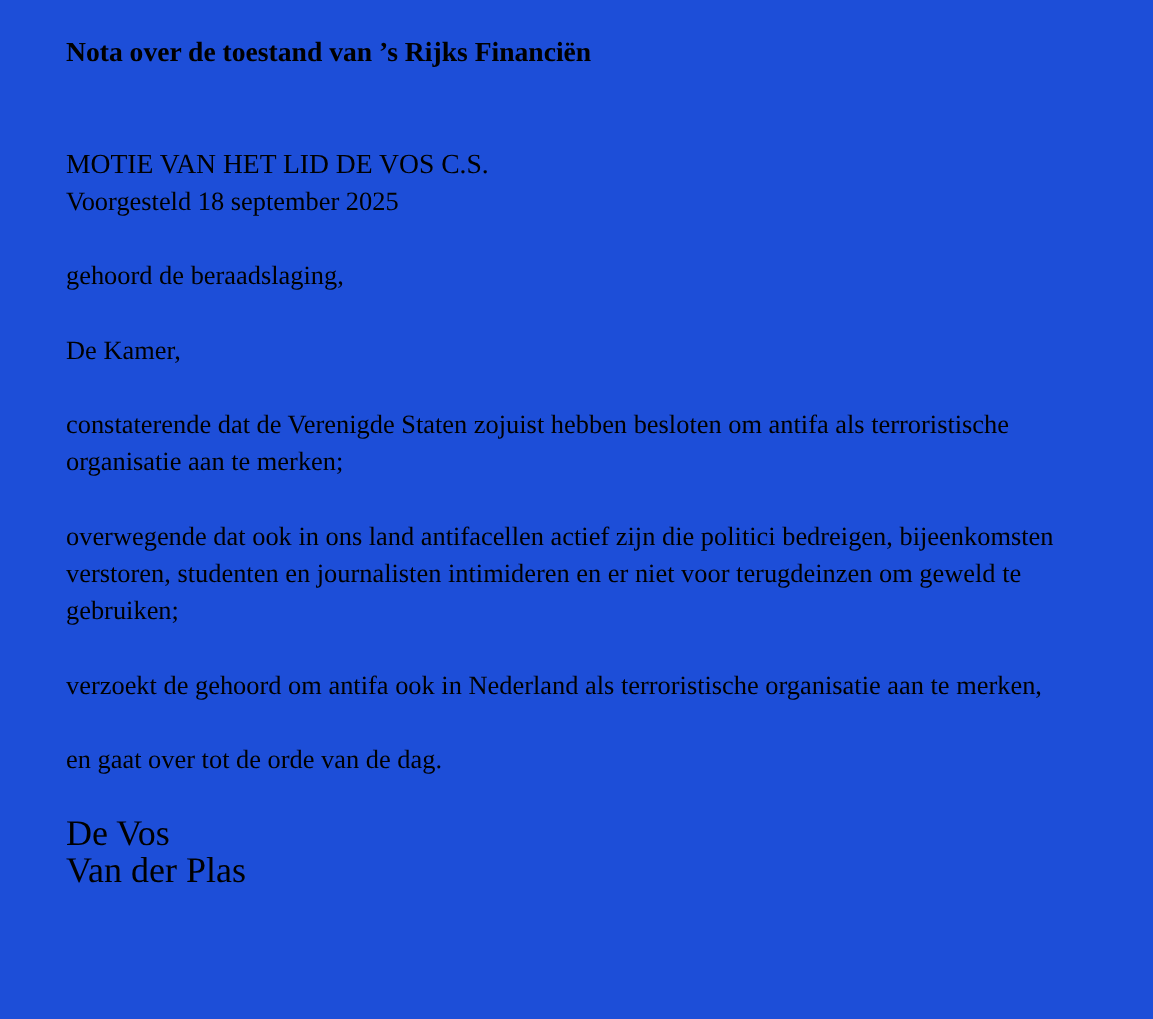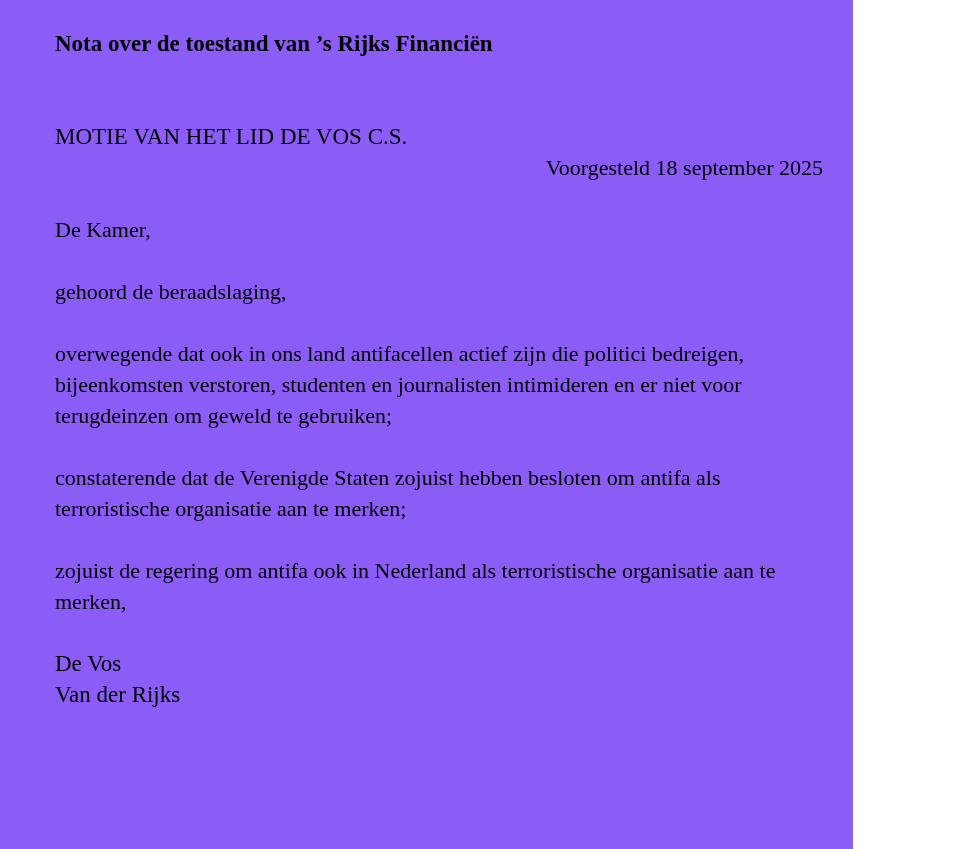--- a/index.html
+++ b/index.html
@@ -1,78 +1,78 @@
 <!DOCTYPE html>
 <html><head>
 <meta charset="utf-8">
 <style>
   * { margin: 0; padding: 0; box-sizing: border-box; }
   html, body {
     background: #ffffff;
     font-family: "Liberation Serif", "DejaVu Serif", serif;
   }
   .page {
-    width: 853px;
+    width: 961px;
     height: 849px;
-    background: #8b5cf6;
+    background: #1d4ed8;
     color: #000000;
     padding: 28px 30px 0 55px;
     overflow: hidden;
   }
   .doc-title {
     font-size: 23px;
     font-weight: bold;
     line-height: 31px;
     margin-bottom: 62px;
   }
   .motion-heading {
     font-size: 23px;
     font-weight: normal;
     line-height: 31px;
   }
   .date-line {
     font-size: 22px;
     line-height: 31px;
     margin-bottom: 31px;
-    text-align: right;
   }
   .body-paragraph {
     font-size: 22px;
     line-height: 31px;
     margin-bottom: 31px;
     max-width: 876px;
   }
   .signatures {
     font-size: 22px;
     line-height: 31px;
     margin-top: 0;
   }
   .signature-line {
-    font-size: 23px;
+    font-size: 30px;
     line-height: 31px;
   }
 </style>
 </head>
 <body>
 
 <div class="page">
 
   <h1 class="doc-title">Nota over de toestand van ’s Rijks Financiën</h1>
 
   <div>
     <h2 class="motion-heading">MOTIE VAN HET LID DE VOS C.S.</h2>
     <div class="date-line">Voorgesteld 18 september 2025</div>
   </div>
 
   <div>
+    <p class="body-paragraph">gehoord de beraadslaging,</p>
     <p class="body-paragraph">De Kamer,</p>
-    <p class="body-paragraph">gehoord de beraadslaging,</p>
+    <p class="body-paragraph">constaterende dat de Verenigde Staten zojuist hebben besloten om antifa als terroristische organisatie aan te merken;</p>
     <p class="body-paragraph">overwegende dat ook in ons land antifacellen actief zijn die politici bedreigen, bijeenkomsten verstoren, studenten en journalisten intimideren en er niet voor terugdeinzen om geweld te gebruiken;</p>
-    <p class="body-paragraph">constaterende dat de Verenigde Staten zojuist hebben besloten om antifa als terroristische organisatie aan te merken;</p>
-    <p class="body-paragraph">zojuist de regering om antifa ook in Nederland als terroristische organisatie aan te merken,</p>
+    <p class="body-paragraph">verzoekt de gehoord om antifa ook in Nederland als terroristische organisatie aan te merken,</p>
+    <p class="body-paragraph">en gaat over tot de orde van de dag.</p>
   </div>
 
   <div class="signatures">
     <div class="signature-line">De Vos</div>
-    <div class="signature-line">Van der Rijks</div>
+    <div class="signature-line">Van der Plas</div>
   </div>
 
 </div>
 
 </body></html>

